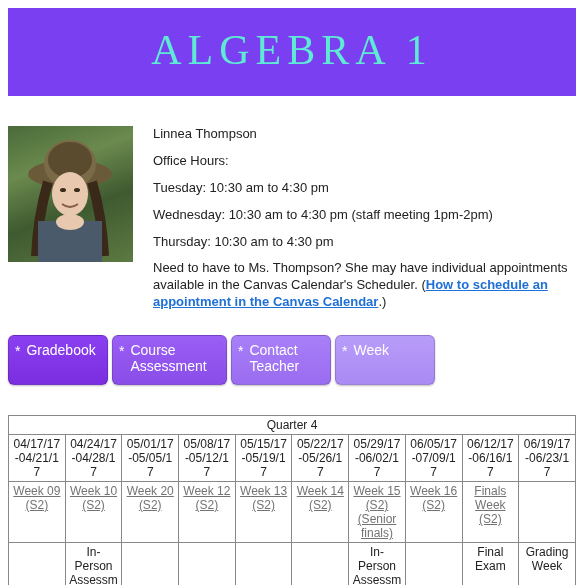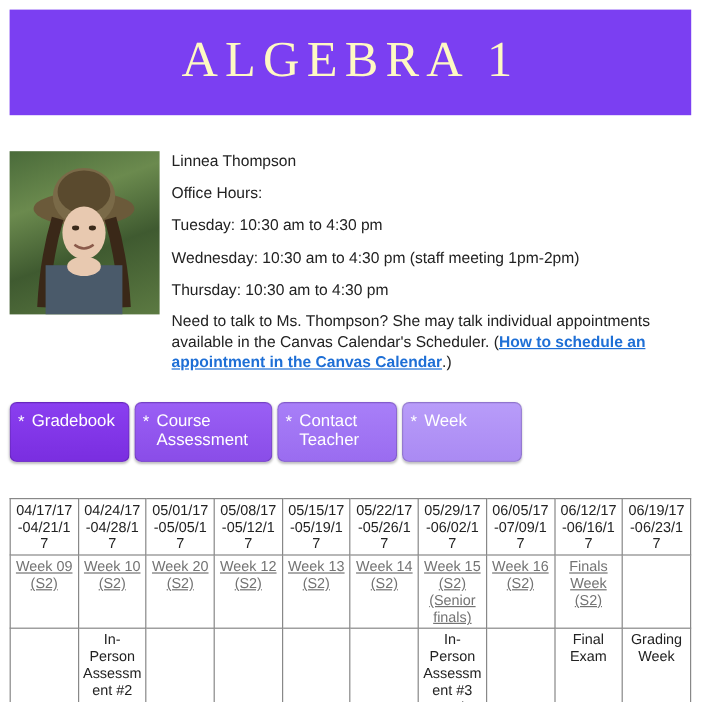--- a/index.html
+++ b/index.html
@@ -7,21 +7,21 @@
     margin: 0;
     padding: 8px;
     font-family: "Trebuchet MS", "Lucida Grande", sans-serif;
     font-size: 13px;
     color: #222;
     width: 584px;
     background: #fff;
   }
   .banner {
     background: #7b3ff2;
-    color: #fef9c3;
+    color: #5eead4;
     text-align: center;
     padding: 18px 22px 22px;
     margin-bottom: 30px;
   }
   .banner-title {
     font-size: 42px;
     letter-spacing: 6px;
     font-weight: 400;
     font-family: "Comic Sans MS", "Chalkboard", cursive;
   }
@@ -34,21 +34,21 @@
   .avatar {
     width: 125px;
     height: 136px;
     background: linear-gradient(160deg,#4a6b3a 0%,#6b8a4e 30%,#3f5a30 60%,#5c7a42 100%);
     position: relative;
     flex-shrink: 0;
     overflow: hidden;
   }
   .avatar svg { position:absolute; top:0; left:0; }
   .instructor-info { flex: 1; }
-  .instructor-info p { margin: 0 0 10px 0; line-height: 1.3; }
+  .instructor-info p { margin: 0 0 10px 10px; line-height: 1.3; }
   a.schedule-link { color: #1e6fd6; text-decoration: underline; font-weight: bold; }
   .nav-buttons {
     display: flex;
     gap: 4px;
     margin-bottom: 30px;
   }
   .nav-btn {
     color: #fff;
     border-radius: 6px;
     padding: 6px 8px 10px 6px;
@@ -110,21 +110,21 @@
       <ellipse cx="62" cy="96" rx="14" ry="8" fill="#e8c9b0"></ellipse>
     </svg>
   </div>
   <div class="instructor-info">
     <p>Linnea Thompson</p>
     <p>Office Hours:</p>
     <p>Tuesday: 10:30 am to 4:30 pm</p>
     <p>Wednesday: 10:30 am to 4:30 pm (staff meeting 1pm-2pm)</p>
     <p>Thursday: 10:30 am to 4:30 pm</p>
     <p>
-      <span>Need to talk to Ms. Thompson? She may talk individual appointments available in the Canvas Calendar's Scheduler. (</span><a href="#" class="schedule-link">How to schedule an appointment in the Canvas Calendar</a><span>.)</span>
+      <span>Need to have to Ms. Thompson? She may have individual appointments available in the Canvas Calendar's Scheduler. (</span><a href="#" class="schedule-link">How to schedule an appointment in the Canvas Calendar</a><span>.)</span>
     </p>
   </div>
 </div>
 
 <div class="nav-buttons">
   <div class="nav-btn dark">
     <span class="bullet">*</span>
     <span>Gradebook</span>
   </div>
   <div class="nav-btn mid">
@@ -136,20 +136,23 @@
     <span>Contact Teacher</span>
   </div>
   <div class="nav-btn pale">
     <span class="bullet">*</span>
     <span>Week</span>
   </div>
 </div>
 
 <table class="sched">
   <tbody>
+      <tr>
+        <th colspan="10">Quarter 4</th>
+      </tr>
   <tr id="dates-row">
         <td>04/17/17-04/21/17</td>
         <td>04/24/17-04/28/17</td>
         <td>05/01/17-05/05/17</td>
         <td>05/08/17-05/12/17</td>
         <td>05/15/17-05/19/17</td>
         <td>05/22/17-05/26/17</td>
         <td>05/29/17-06/02/17</td>
         <td>06/05/17-07/09/17</td>
         <td>06/12/17-06/16/17</td>

